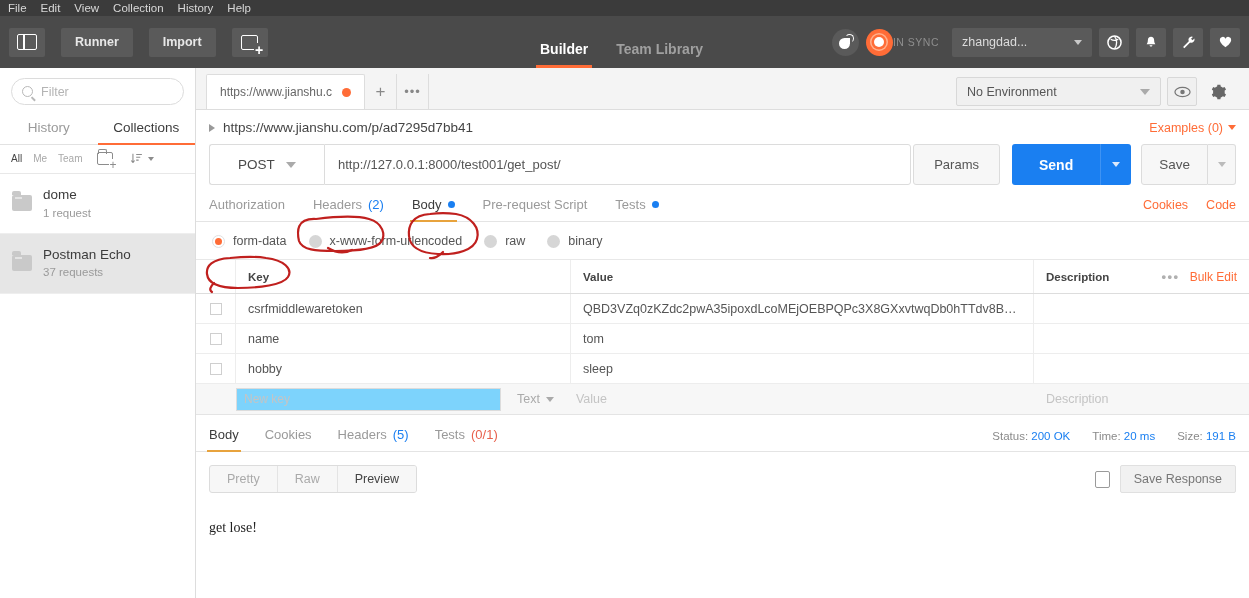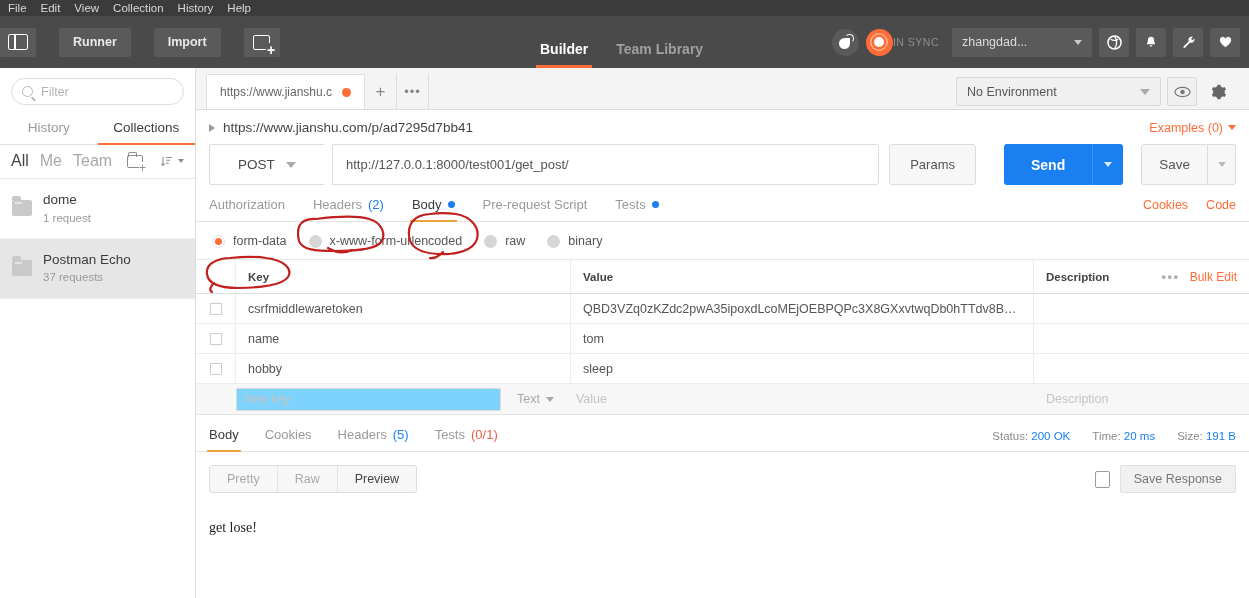--- a/index.html
+++ b/index.html
@@ -16,21 +16,21 @@
     display: flex; align-items: center; padding-left: 8px; gap: 14px;
     font-size: 11.5px;
   }
   .menubar span { cursor: default; white-space: nowrap; }
 
   
   .toolbar {
     height: 52px; background: #4a4a4a;
     display: flex; align-items: center; position: relative;
   }
-  .tb-left { display: flex; gap: 23px; }
+  .tb-left { display: flex; gap: 16px; padding-left: 9px; }
   .tb-btn {
     background: #5a5a5a; color: #e8e8e8; border-radius: 2px;
     height: 29px; display: flex; align-items: center; justify-content: center;
     padding: 0 14px; font-size: 12.5px; font-weight: bold; cursor: pointer;
     border: none;
   }
   .tb-icon-btn {
     background: #5a5a5a; border-radius: 2px; width: 36px; height: 29px;
     display: flex; align-items: center; justify-content: center; cursor: pointer;
   }
@@ -145,21 +145,21 @@
     color: #9a9a9a; cursor: pointer; position: relative;
   }
   .sb-tab.active { color: #3c3c3c; }
   .sb-tab.active::after {
     content: ''; position: absolute; left: 0; right: 0; bottom: -1px;
     height: 2.5px; background: #ff6c37;
   }
 
   .sb-filters {
     display: flex; align-items: center; gap: 11px; padding: 7px 11px 8px;
-    border-bottom: 1px solid #e8e8e8; font-size: 16px; color: #a8a8a8;
+    border-bottom: 1px solid #e8e8e8; font-size: 10px; color: #a8a8a8;
   }
   .sb-filters .f.active { color: #444; }
   .sb-filters .f { cursor: pointer; }
   .folder-plus {
     width: 16px; height: 13px; border: 1.5px solid #8c8c8c; border-radius: 2px;
     position: relative; margin-left: 4px; cursor: pointer;
   }
   .folder-plus::before {
     content: ''; position: absolute; top: -4px; left: -0.5px; width: 7px; height: 4px;
     border: 1.5px solid #8c8c8c; border-bottom: none; border-radius: 2px 2px 0 0;
@@ -241,38 +241,38 @@
     border-bottom: 4.5px solid transparent; border-left: 6px solid #999;
     cursor: pointer;
   }
   .examples-link { color: #ff6c37; font-size: 12.5px; cursor: pointer;
     display: flex; align-items: center; gap: 5px; }
   .tri-down-o {
     width: 0; height: 0; border-left: 4px solid transparent;
     border-right: 4px solid transparent; border-top: 5px solid #ff6c37;
   }
 
-  .urlbar { display: flex; align-items: center; padding: 0 13px; gap: 8px; }
+  .urlbar { display: flex; align-items: center; padding: 0 13px; gap: 0; }
   .method-box {
     border: 1px solid #dcdcdc; border-right: none; border-radius: 3px 0 0 3px;
     height: 41px; width: 115px; display: flex; align-items: center;
     justify-content: center; gap: 11px; font-size: 13.5px; color: #4a4a4a;
     cursor: pointer; background: #fff;
   }
   .url-input {
     flex: 1; border: 1px solid #dcdcdc; height: 41px; padding: 0 13px;
     font-size: 13px; color: #555; outline: none; background: #fff;
     font-family: "Liberation Sans", sans-serif; border-radius: 0 3px 3px 0;
   }
   .params-btn {
     border: 1px solid #dcdcdc; background: #f7f7f7; height: 41px; padding: 0 20px;
     font-size: 13px; color: #555; cursor: pointer; border-radius: 3px;
     display: flex; align-items: center; margin-left: 2px;
   }
-  .send-group { display: flex; margin-left: 20px; }
+  .send-group { display: flex; margin-left: 12px; }
   .send-btn {
     background: #1a7ff1; color: #fff; border: none; height: 41px; padding: 0 27px;
     font-size: 14px; font-weight: bold; cursor: pointer; border-radius: 3px 0 0 3px;
   }
   .send-caret {
     background: #1a7ff1; width: 31px; height: 41px; border-radius: 0 3px 3px 0;
     display: flex; align-items: center; justify-content: center; cursor: pointer;
     border-left: 1px solid #3f93f3;
   }
   .send-caret .chev {

